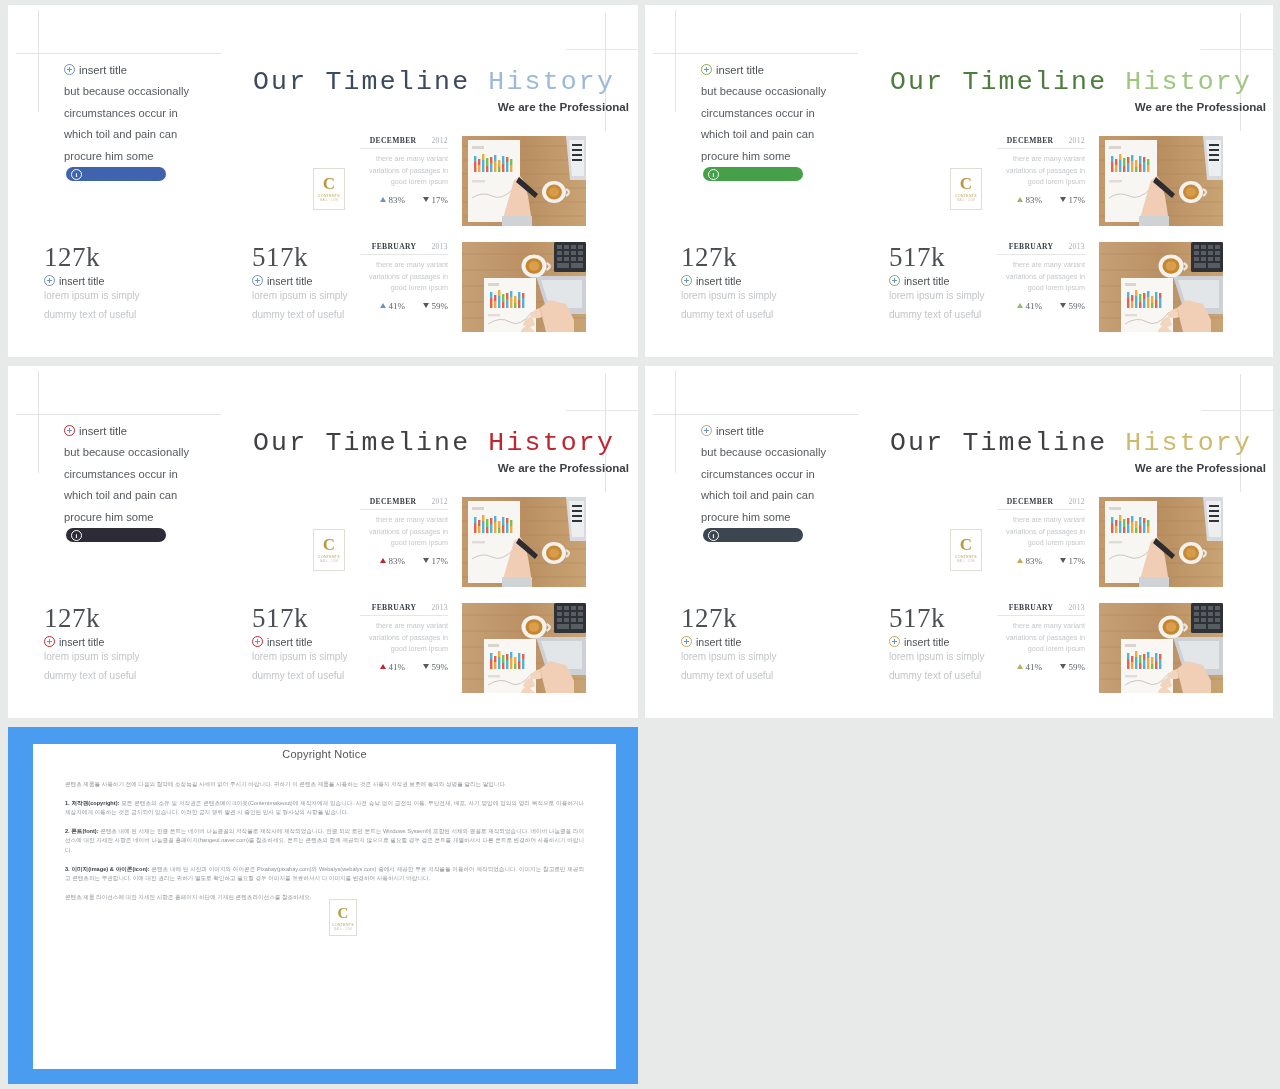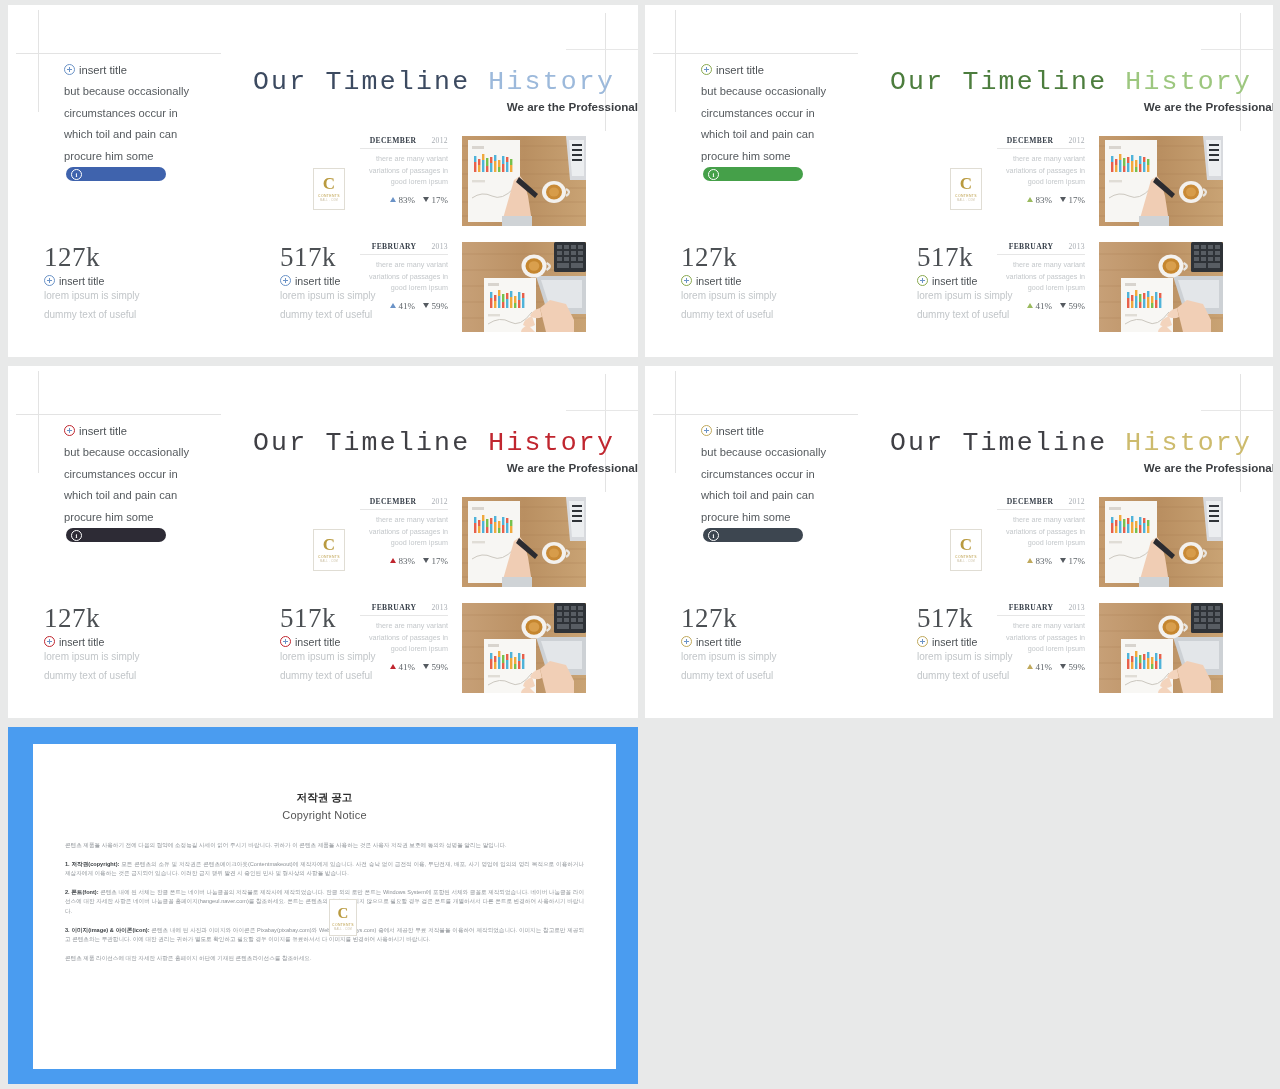--- a/index.html
+++ b/index.html
@@ -61,21 +61,21 @@
     color:#fff;font-size:6.5px;line-height:9px;text-align:center;
     font-family:"Liberation Serif",serif;font-weight:bold;
     display:flex;align-items:center;justify-content:center;
   }
   .learn-label{
     font-family:"Liberation Mono",monospace;
     font-size:8.2px;color:#ffffff;margin-left:7px;letter-spacing:.6px;margin-top:26px;
   }
 
   
-  .stats{position:absolute;left:36px;top:238px;display:flex;gap:116px;}
+  .stats{position:absolute;left:36px;top:238px;display:flex;gap:88px;}
   .stat{width:120px;}
   .stat-num{
     font-family:"Liberation Serif",serif;
     font-size:27px;color:#4c5054;line-height:28px;letter-spacing:.5px;
   }
   .stat-title{
     font-size:10.6px;color:#4b5054;margin-top:4px;white-space:nowrap;
   }
   .stat-sub{
     font-size:10px;color:#c2c6c9;line-height:18.5px;white-space:nowrap;
@@ -96,34 +96,34 @@
 
   
   .headline{
     position:absolute;left:245px;top:56px;width:390px;
     font-family:"Liberation Mono",monospace;
     font-size:26.5px;letter-spacing:2.2px;white-space:nowrap;margin-top:6px;
   }
   .headline .h-a{color:#3c4a60;}
   .headline .h-b{color:#9cb9db;}
   .subheadline{
-    position:absolute;left:245px;top:95px;width:385px;
+    position:absolute;left:236px;top:95px;width:385px;
     text-align:right;font-size:11.6px;color:#3c3f43;font-weight:bold;
   }
 
   
   .tl{position:absolute;left:352px;top:131px;width:274px;}
   .tl-row{position:relative;height:106px;}
   .tl-text{position:absolute;left:0;top:0;width:88px;text-align:right;}
   .tl-date{font-family:"Liberation Serif",serif;font-size:7.6px;letter-spacing:.35px;white-space:nowrap;}
   .tl-date .m{color:#39414b;font-weight:bold;}
   .tl-date .y{color:#a9aeb4;margin-left:15px;}
   .tl-rule{width:88px;height:1px;background:#e6e6e6;margin:3px 0 4px auto;}
   .tl-desc{font-size:7.2px;color:#c4c8cb;line-height:11.6px;}
-  .tl-pcts{margin-top:7px;display:flex;justify-content:flex-end;gap:8px;align-items:center;}
+  .tl-pcts{margin-top:7px;display:flex;justify-content:flex-end;gap:18px;align-items:center;}
   .pct{font-family:"Liberation Serif",serif;font-size:9px;color:#5d6368;white-space:nowrap;}
   .tri-up,.tri-dn{display:inline-block;width:0;height:0;margin-right:2.5px;vertical-align:1px;}
   .tri-up{border-left:3.2px solid transparent;border-right:3.2px solid transparent;border-bottom:5px solid #6b93c7;}
   .tri-dn{border-left:3.2px solid transparent;border-right:3.2px solid transparent;border-top:5px solid #555a60;}
 
   
   .photo{position:absolute;left:102px;top:0;width:124px;height:90px;overflow:hidden;}
   .photo svg{display:block;}
 
   
@@ -953,21 +953,20 @@
   <path d="M70 74 q-8 3 -9 9 q6 4 12 0 Z" fill="#f3d4bd"></path>
   <path d="M66 83 q-7 3 -7 7 h14 Z" fill="#f3d4bd"></path>
 </svg>
           </div>
      </div>
       </div>
   </div>
     <div class="slide s5">
   <div class="cp-band" style="background:#4a9cf0"></div>
   <div class="cp-paper">
-    <div class="cp-title">저작권 공고</div>
     <div class="cp-sub">Copyright Notice</div>
     <div class="cp-body">
       <div class="cp-p">콘텐츠 제품을 사용하기 전에 다음의 협약에 소정능길 사세이 읽어 주시기 바랍니다. 귀하가 이 콘텐츠 제품을 사용하는 것은 사용자 저작권 보호에 동의와 성명을 알리는 말입니다.</div>
       <div class="cp-p"><b>1. 저작권(copyright):</b><span> 모든 콘텐츠의 소유 및 저작권은 콘텐츠메이크아웃(Contentmakeout)에 제작자에게 있습니다. 사전 승낙 없이 금전적 이용, 무단전재, 배포, 사기 영업에 임의의 영리 목적으로 이용하거나 제삼자에게 이용하는 것은 금지되어 있습니다. 이러한 금지 행위 발견 시 중인된 민사 및 형사상의 사항을 받습니다.</span></div>
       <div class="cp-p"><b>2. 폰트(font):</b><span> 콘텐츠 내에 된 서체는 한글 폰트는 네이버 나눔글꼴의 저작물로 제작사에 제작되었습니다. 한글 외의 로만 폰트는 Windows System에 포함된 서체와 글꼴로 제작되었습니다. 네이버 나눔글꼴 라이선스에 대한 자세한 사항은 네이버 나눔글꼴 홈페이지(hangeul.naver.com)를 참조하세요. 폰트는 콘텐츠의 함께 제공되지 않으므로 필요할 경우 검은 폰트를 개별하셔서 다른 폰트로 변경하여 사용하시기 바랍니다.</span></div>
       <div class="cp-p"><b>3. 이미지(image) &amp; 아이콘(icon):</b><span> 콘텐츠 내에 된 사진과 이미지와 아이콘은 Pixabay(pixabay.com)와 Webalys(webalys.com) 중에서 제공한 무료 저작물을 이용하여 제작되었습니다. 이미지는 참고로만 제공되고 콘텐츠와는 무관합니다. 이에 대한 권리는 귀하가 별도로 확인하고 필요할 경우 이미지를 유료하셔서 다 이미지를 변경하여 사용하시기 바랍니다.</span></div>
       <div class="cp-p">콘텐츠 제품 라이선스에 대한 자세한 사항은 홈페이지 하단에 기재된 콘텐츠라이선스를 참조하세요.</div>
     </div>
     <div class="cp-logo">
       <div class="badge-c">C</div>

